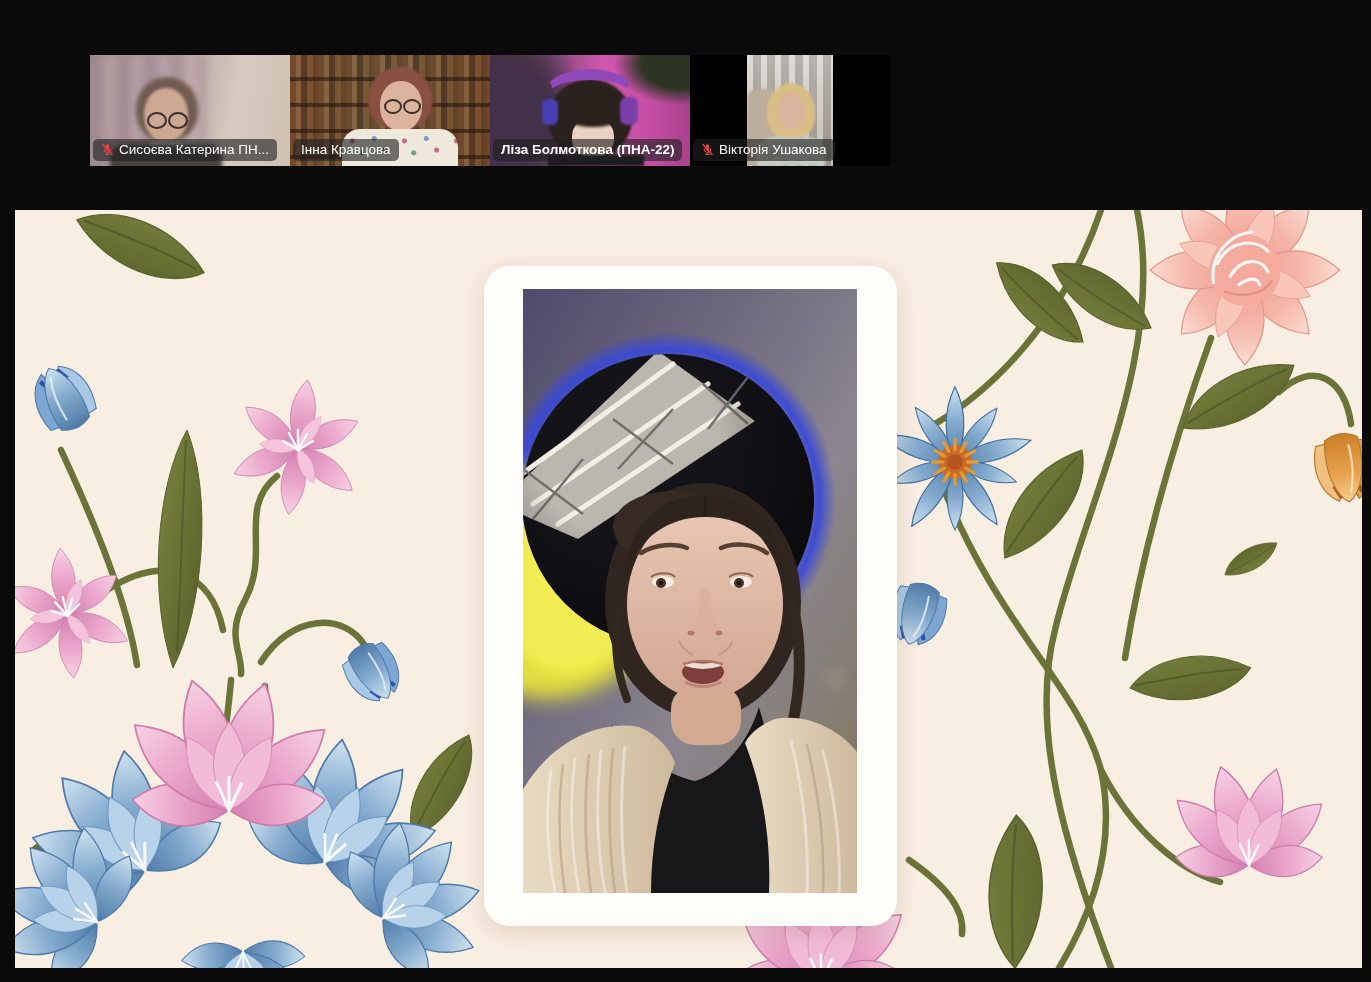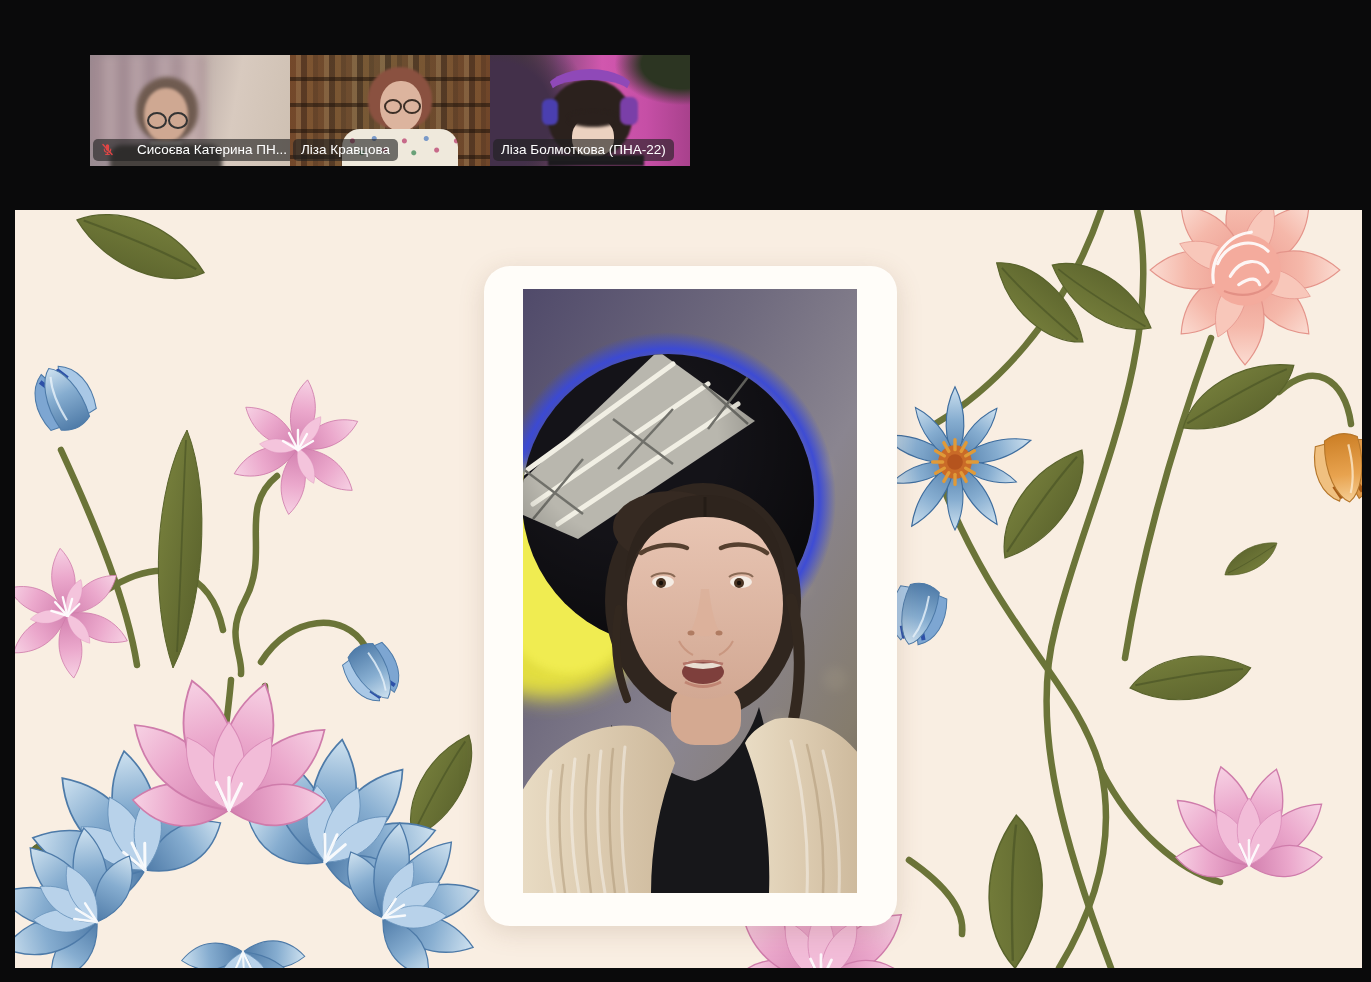--- a/index.html
+++ b/index.html
@@ -3,21 +3,21 @@
 <meta charset="utf-8">
 <style>
   html,body{margin:0;padding:0;}
   body{width:1371px;height:982px;position:relative;background:#0a0a0b;overflow:hidden;
        font-family:"Liberation Sans",sans-serif;}
   .pp{position:absolute;display:block;}
 
   
   .filmstrip{position:absolute;left:90px;top:55px;width:1200px;height:111px;display:flex;}
   .tile{position:relative;width:200px;height:111px;background:#000;overflow:hidden;flex:0 0 auto;}
-  .tile.active{outline:3px solid var(--accent,#27cf52);outline-offset:-3px;z-index:2;}
+  .tile.active{outline:3px solid var(--accent,#27cf52);outline-offset:-3px;z-index:2;font-weight:bold;}
   .vid{position:absolute;top:0;bottom:0;left:0;right:0;overflow:hidden;}
 
   
   .v1{background:linear-gradient(100deg,#97888e 0%,#a2939a 34%,#c0b1ab 52%,#d8cabf 70%,#cec0b2 100%);}
   .s1-stripes{left:0;top:0;width:58%;height:80%;filter:blur(4px);opacity:.6;
     background:repeating-linear-gradient(90deg,#a68a92 0 13px,#c4aaae 13px 27px);}
   .s1-hair{left:46px;top:22px;width:62px;height:64px;background:#6f5b50;border-radius:50% 50% 44% 44%;filter:blur(2px);}
   .s1-face{left:54px;top:33px;width:44px;height:54px;background:#cfa892;border-radius:48%;filter:blur(1.5px);}
   .s1-gl{left:57px;top:57px;width:16px;height:13px;border:2px solid #333;border-radius:50%;}
   .s1-gl::after{content:"";position:absolute;left:19px;top:-2px;width:16px;height:13px;border:2px solid #333;border-radius:50%;}
@@ -71,21 +71,21 @@
 
   
   .v6{left:58px;width:84px;right:auto;background:linear-gradient(180deg,#d0cecb 0%,#c6c4c1 60%,#b8b6b2 100%);}
   .s6-hair{left:14px;top:22px;width:54px;height:64px;background:#e4cf9c;border-radius:50% 50% 34% 34%;filter:blur(.8px);}
   .s6-face{left:26px;top:34px;width:30px;height:38px;background:#dcb6a0;border-radius:48%;filter:blur(.6px);}
   .s6-body{left:6px;top:84px;width:72px;height:27px;background:#6a5248;border-radius:14px 14px 0 0;
     background-image:radial-gradient(circle at 30% 40%,#c98ba0 2px,transparent 3px),
       radial-gradient(circle at 70% 60%,#c98ba0 2px,transparent 3px);background-size:30px 22px;filter:blur(.6px);}
 
   
-  .nameplate{position:absolute;left:3px;bottom:5px;display:flex;align-items:center;gap:23px;
+  .nameplate{position:absolute;left:3px;bottom:5px;display:flex;align-items:center;gap:5px;
     padding:2px 8px 3px;background:var(--plate,rgba(32,32,32,.62));border-radius:5px;
     color:#fff;font-size:13.5px;line-height:17px;white-space:nowrap;max-width:194px;overflow:hidden;z-index:3;}
   .mic{display:inline-flex;color:var(--micred,#e04545);flex:0 0 auto;}
 
   
   .screen{position:absolute;left:15px;top:210px;width:1347px;height:758px;background:#f9eee2;overflow:hidden;}
   .flowers{position:absolute;left:0;top:0;}
   .card{position:absolute;left:469px;top:56px;width:413px;height:660px;background:#fffdf9;
     border-radius:26px;box-shadow:0 6px 26px rgba(120,90,60,.18);}
   .pvideo{position:absolute;left:39px;top:23px;width:334px;height:604px;overflow:hidden;background:#55506c;}
@@ -118,41 +118,59 @@
 
   <div class="tile">
     <div class="vid v2">
       <i class="pp s2-hair"></i>
         <i class="pp s2-face"></i>
         <i class="pp s2-gl"></i>
         <i class="pp s2-body"></i>
     </div>
     <div class="nameplate">
 
-      <span>Ліза Кравцова</span>
+      <span>Інна Кравцова</span>
     </div>
   </div>
 
 
   <div class="tile active">
     <div class="vid v4">
       <i class="pp s4-hair"></i>
         <i class="pp s4-band"></i>
         <i class="pp s4-cupL"></i>
         <i class="pp s4-cupR"></i>
       <i class="pp s4-face"></i>
         <i class="pp s4-fringe"></i>
         <i class="pp s4-body"></i>
     </div>
     <div class="nameplate">
 
       <span>Ліза Болмоткова (ПНА-22)</span>
     </div>
   </div>
 
+  <div class="tile">
+    <div class="vid v5">
+      <i class="pp s5-couch"></i>
+        <i class="pp s5-hair"></i>
+        <i class="pp s5-face"></i>
+        <i class="pp s5-body"></i>
+    </div>
+    <div class="nameplate">
+      <span class="mic">
+        <svg width="13" height="13" viewBox="0 0 16 16" fill="none">
+            <path d="M8 1.6c-1.2 0-2 .9-2 2v3.8c0 1.2.8 2.1 2 2.1s2-.9 2-2.1V3.6c0-1.1-.8-2-2-2z" fill="currentColor"></path>
+            <path d="M4 7.4c0 2.3 1.8 4.1 4 4.1s4-1.8 4-4.1M8 11.5v2.4M5.8 14h4.4" stroke="currentColor" stroke-width="1.3" stroke-linecap="round"></path>
+            <path d="M2.4 1.8l11.2 12.4" stroke="currentColor" stroke-width="1.7" stroke-linecap="round"></path>
+          </svg>
+      </span>
+      <span>Вікторія Ушакова</span>
+    </div>
+  </div>
 
 </div>
 
 <div class="screen">
 
   <svg class="flowers" width="1347" height="758" viewBox="0 0 1347 758">
     <defs>
       <linearGradient id="gPink" x1="0" y1="1" x2="0" y2="0">
         <stop offset="0" stop-color="#d27fae"></stop>
           <stop offset=".55" stop-color="#eba8cc"></stop>

